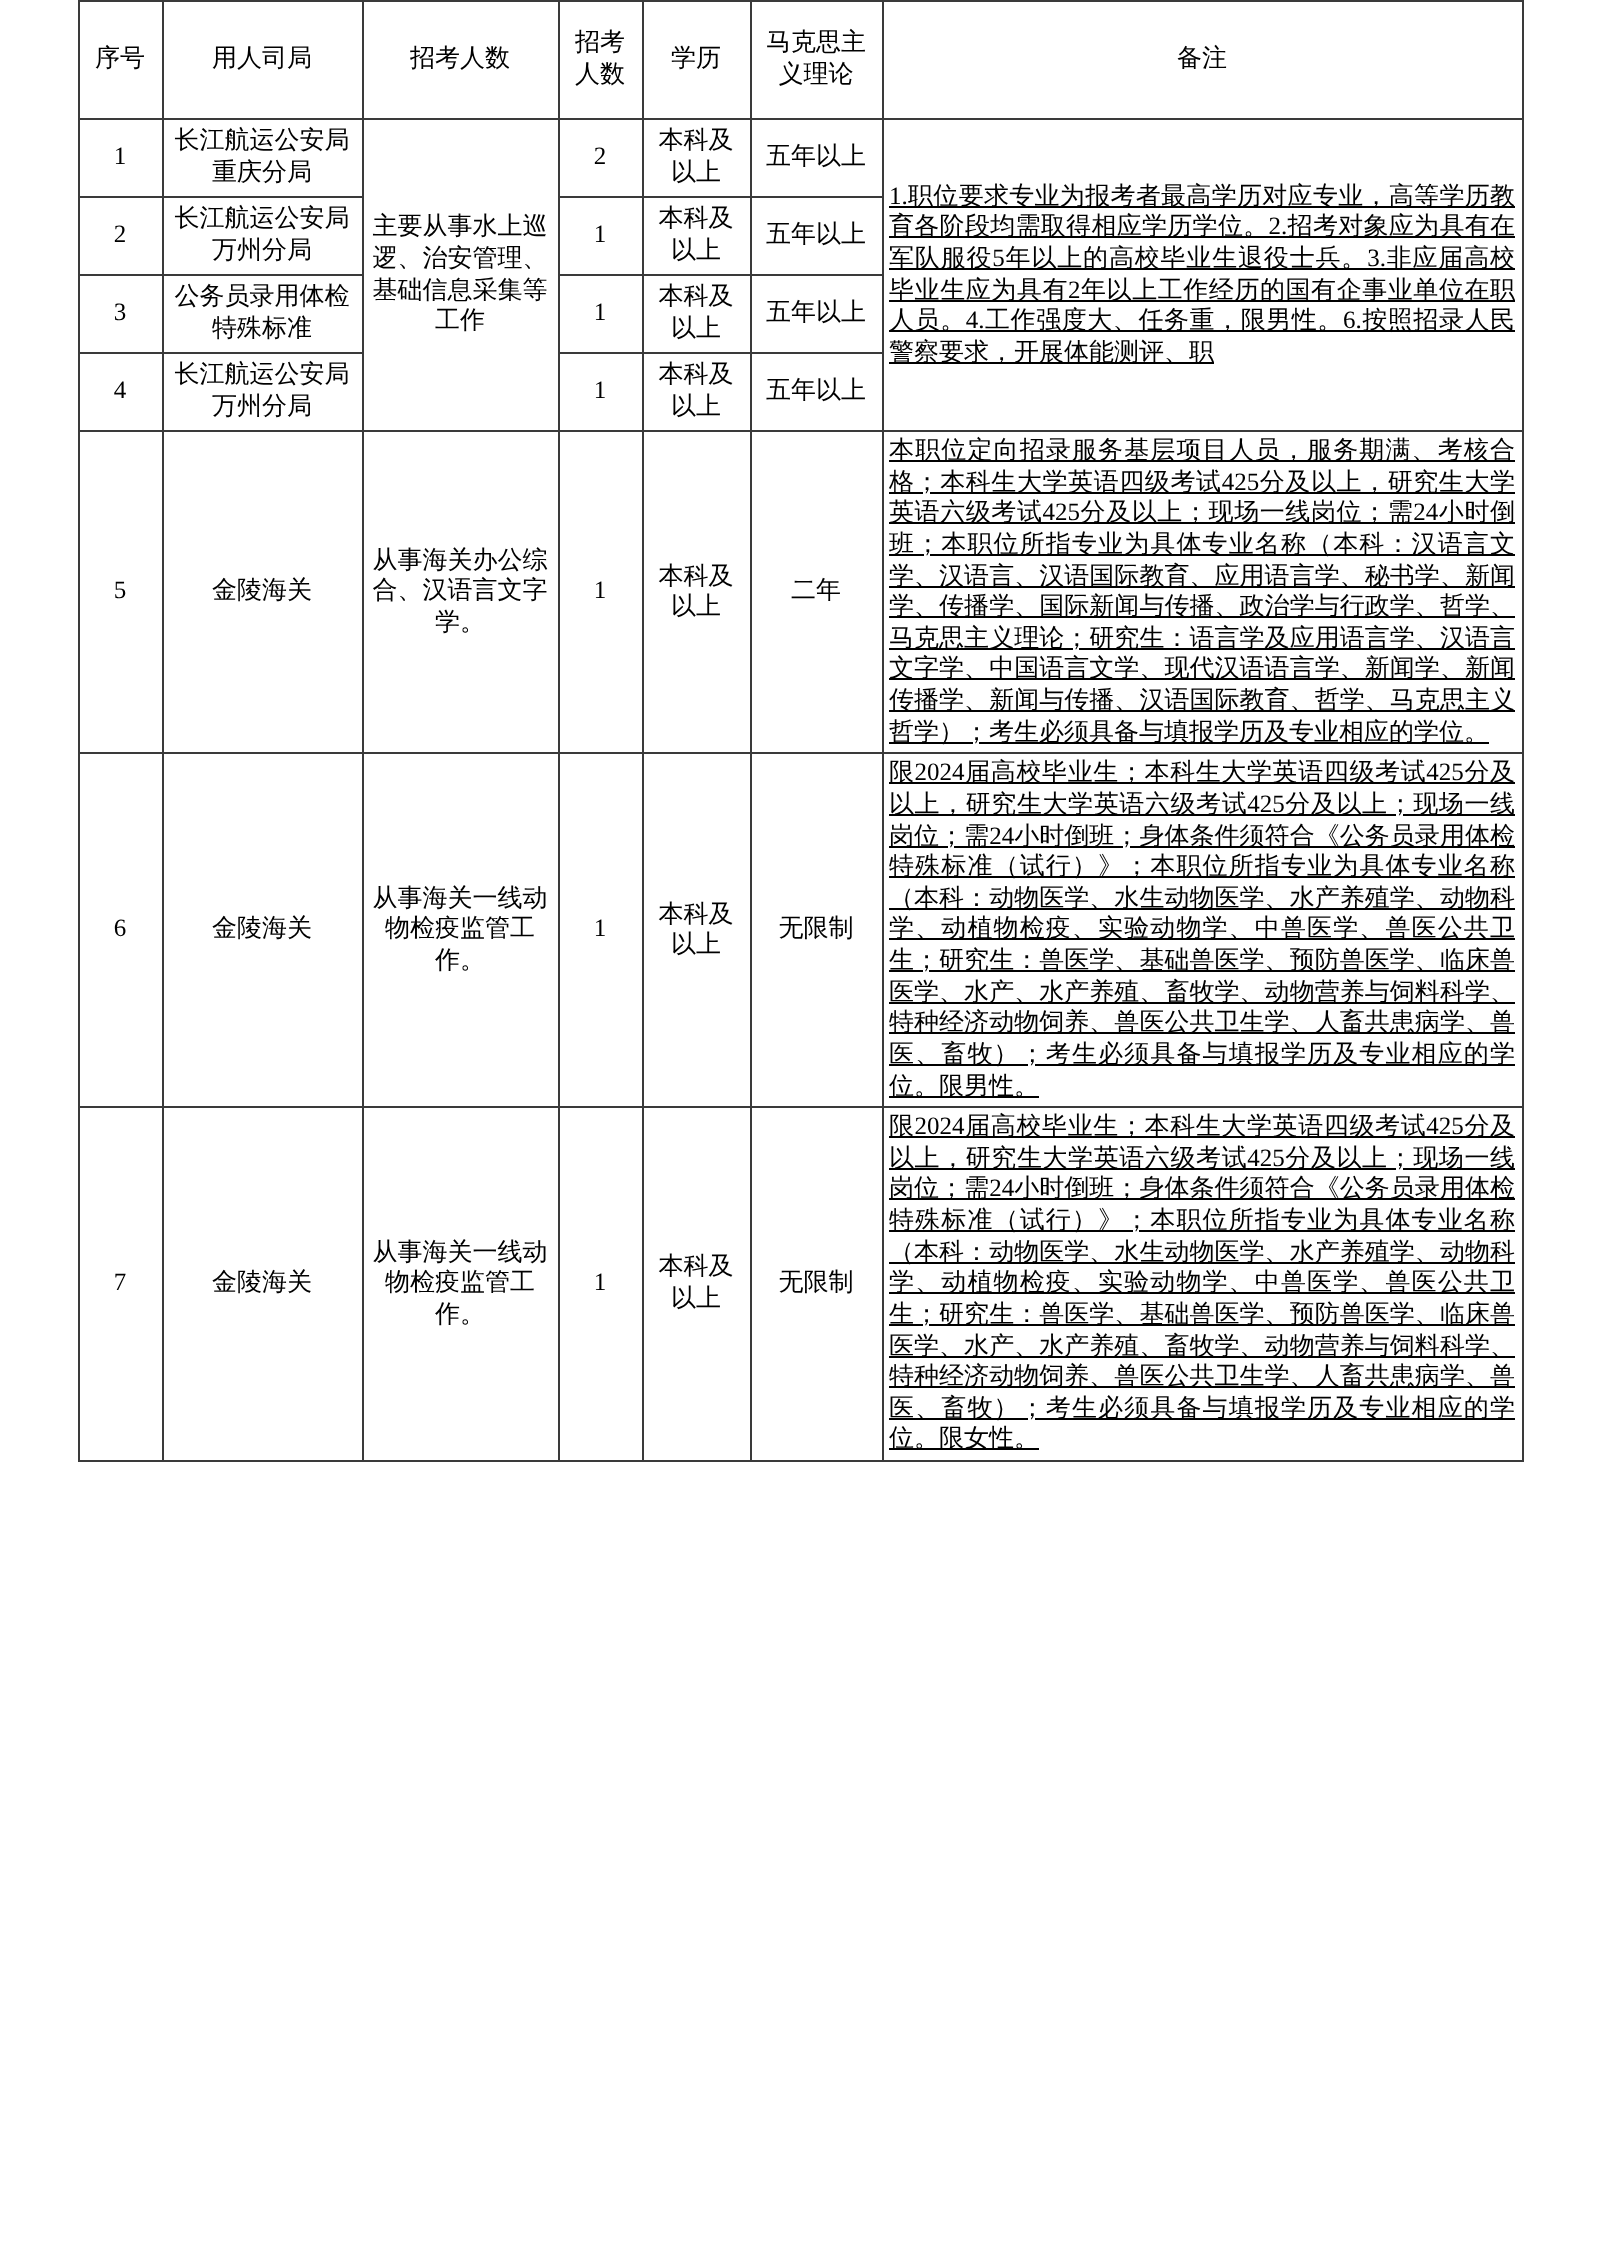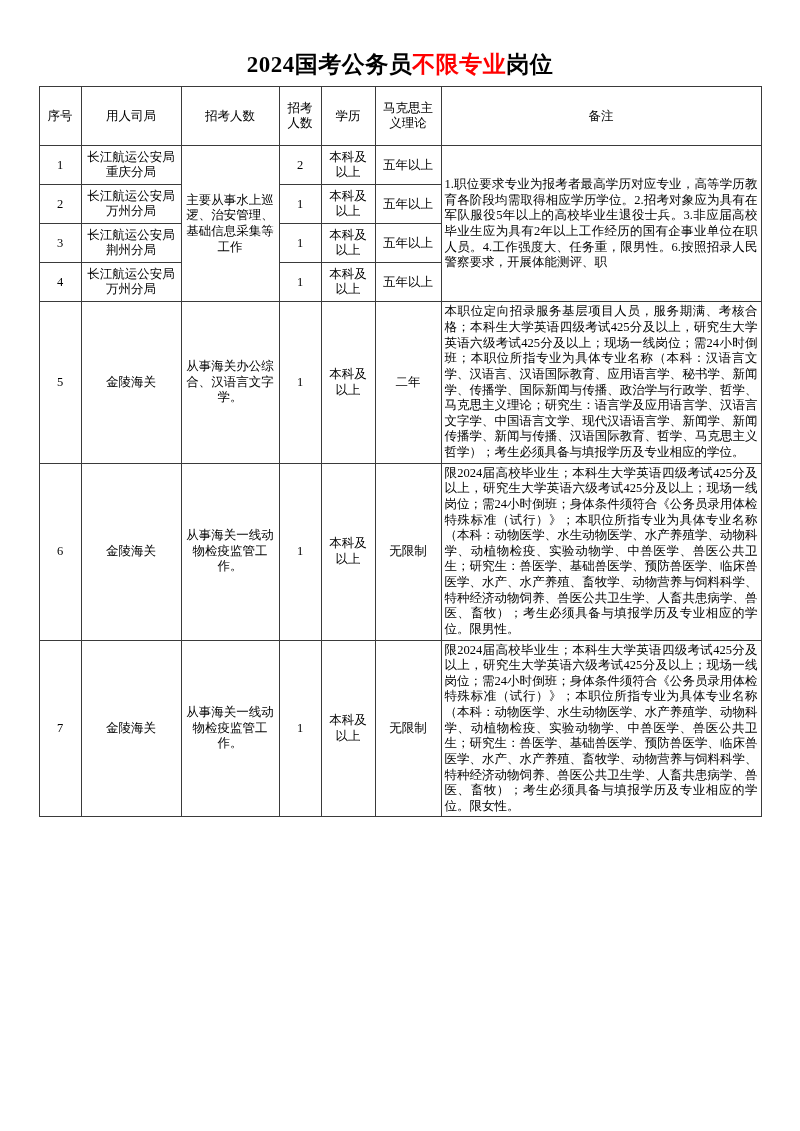--- a/index.html
+++ b/index.html
@@ -73,39 +73,37 @@
   td.cell-num     { font-size: 13px; }
   td.cell-edu     { font-size: 12.5px; line-height: 1.25; margin-left: 24px; }
   td.cell-years   { font-size: 12.5px; }
   td.cell-remark  {
     text-align: left;
     vertical-align: top;
     font-size: 12.6px;
     line-height: 1.42;
     padding: 1px 2px 1px 3px;
     overflow: hidden;
+    text-decoration: underline;
   }
   td.cell-remark.clip {
     height: 139px;
   }
   td.cell-remark .rk {
     display: block;
     text-align: justify;
     text-justify: inter-character;
   }
   .rows-1-4 td { height: 34px; }
 </style>
 </head>
 <body>
 
 <div class="page">
 
-  <div class="doc-title">
-    <span>2024国考公务员</span><span class="hl" style="color: rgb(255, 0, 0);">不限专业</span><span>岗位</span>
-  </div>
 
   <table class="job-table">
     <colgroup>
       <col class="c-no">
         <col class="c-org">
         <col class="c-desc">
         <col class="c-num">
       <col class="c-edu">
         <col class="c-years">
         <col class="c-remark">
@@ -135,21 +133,21 @@
       </tr>
       <tr>
         <td class="cell-no">2</td>
         <td class="cell-org">长江航运公安局万州分局</td>
         <td class="cell-num">1</td>
         <td class="cell-edu">本科及以上</td>
         <td class="cell-years">五年以上</td>
       </tr>
       <tr>
         <td class="cell-no">3</td>
-        <td class="cell-org">长江航运公安局荆州分局</td>
+        <td class="cell-org">公务员录用体检特殊标准</td>
         <td class="cell-num">1</td>
         <td class="cell-edu">本科及以上</td>
         <td class="cell-years">五年以上</td>
       </tr>
       <tr>
         <td class="cell-no">4</td>
         <td class="cell-org">长江航运公安局万州分局</td>
         <td class="cell-num">1</td>
         <td class="cell-edu">本科及以上</td>
         <td class="cell-years">五年以上</td>

